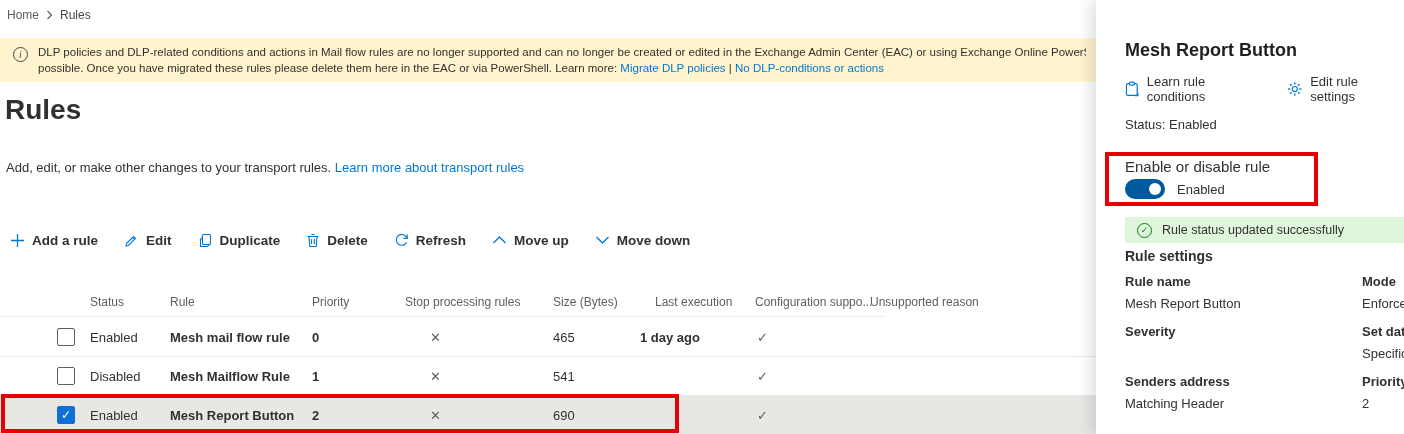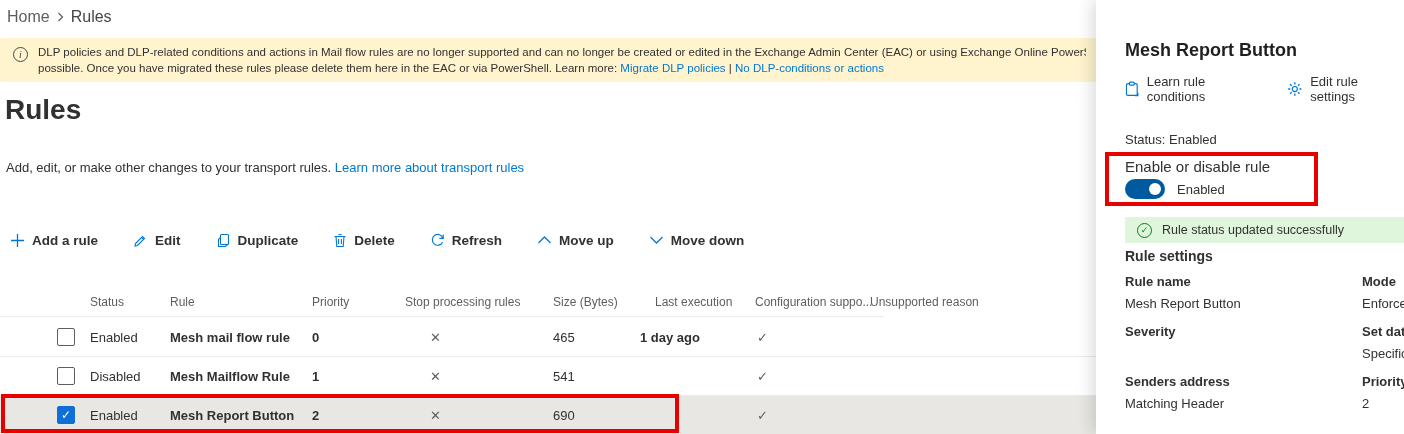--- a/index.html
+++ b/index.html
@@ -1,38 +1,38 @@
 <!DOCTYPE html>
 <html><head>
 <meta charset="utf-8">
 <style>
   * { margin:0; padding:0; box-sizing:border-box; }
   html,body { width:1404px; height:434px; overflow:hidden; background:#fff;
     font-family:"Liberation Sans", sans-serif; color:#323130; }
   .abs { position:absolute; }
 
   
-  .breadcrumb { left:7px; top:8px; font-size:16px; color:#605e5c; display:flex; align-items:center; gap:7px; }
+  .breadcrumb { left:7px; top:8px; font-size:12px; color:#605e5c; display:flex; align-items:center; gap:7px; }
   .breadcrumb .crumb-current { color:#484644; }
   .crumb-sep { color:#605e5c; font-size:11px; }
 
   
   .warn-banner { left:0; top:38px; width:1096px; height:44px; background:#fff4ce;
     border-radius:2px; font-size:11.5px; line-height:16px; padding:6px 10px 6px 38px; overflow:hidden; }
   .warn-line1 { white-space:nowrap; overflow:hidden; }
   .info-icon { position:absolute; left:13px; top:9px; width:15px; height:15px; border:1.2px solid #484644;
     border-radius:50%; font-size:10px; line-height:13px; text-align:center; color:#484644; font-style:italic; font-family:"Liberation Serif",serif; }
   a.link { color:#0078d4; text-decoration:none;text-align:right; }
 
   
   .page-title { left:5px; top:94px; font-size:28px; font-weight:700; color:#323130; }
   .page-desc { left:6px; top:160px; font-size:13px; }
 
   
-  .toolbar { left:10px; top:227px; display:flex; align-items:center; gap:35px; height:26px; }
+  .toolbar { left:10px; top:227px; display:flex; align-items:center; gap:26px; height:26px; }
   .tb-item { display:flex; align-items:center; gap:7px; font-size:13.5px; font-weight:600; color:#323130; cursor:pointer; }
   .tb-item svg { display:block; }
 
   
   .thead { left:0; top:288px; width:884px; height:29px; border-bottom:1px solid #edebe9;
     font-size:12px; color:#605e5c; }
   .thead span { position:absolute; line-height:29px; white-space:nowrap; }
   .trow { left:0; width:1096px; height:39px; font-size:13px; }
   .trow span { position:absolute; line-height:39px; white-space:nowrap; }
   .row-1 { top:318px; border-bottom:1px solid #edebe9; }
@@ -56,21 +56,21 @@
   .red-box { border:4px solid #e60000; background:transparent; z-index:6; pointer-events:none; }
   .red-box-row { left:1px; top:394px; width:678px; height:39px; }
   .red-box-toggle { left:1105px; top:152px; width:213px; height:54px; }
 
   
   .panel { left:1096px; top:0; width:308px; height:434px; background:#fff;
     box-shadow:-5px 0 14px rgba(0,0,0,0.13); z-index:3; }
   .panel-title { left:29px; top:40px; font-size:18px; font-weight:700; color:#201f1e; }
   .panel-actions { left:29px; top:74px; display:flex; gap:22px; }
   .panel-action { display:flex; align-items:center; gap:8px; font-size:13px; color:#323130; cursor:pointer; }
-  .panel-status { left:29px; top:117px; font-size:13px;margin-top:15px; }
+  .panel-status { left:29px; top:117px; font-size:13px; }
   .toggle-label { left:29px; top:158px; font-size:15px; font-weight:400; }
   .toggle-row { left:29px; top:179px; display:flex; align-items:center; gap:12px; font-size:13px; }
   .toggle { width:40px; height:20px; border-radius:10px; background:#005a9e; position:relative; cursor:pointer; }
   .toggle-knob { position:absolute; right:4px; top:4px; width:12px; height:12px; border-radius:50%; background:#fff; }
   .success-banner { left:1125px; top:217px; width:279px; height:26px; background:#dff6dd; z-index:4;
     display:flex; align-items:center; gap:10px; padding-left:12px; font-size:12.5px; color:#323130; }
   .success-icon { width:15px; height:15px; border:1.4px solid #107c10; border-radius:50%; color:#107c10;
     font-size:9px; line-height:12px; text-align:center; flex:0 0 auto; }
   .settings-heading { left:29px; top:248px; font-size:14px; font-weight:700; }
   .settings-grid { left:29px; top:274px; width:360px; display:grid; grid-template-columns:237px 140px; row-gap:13px; }

